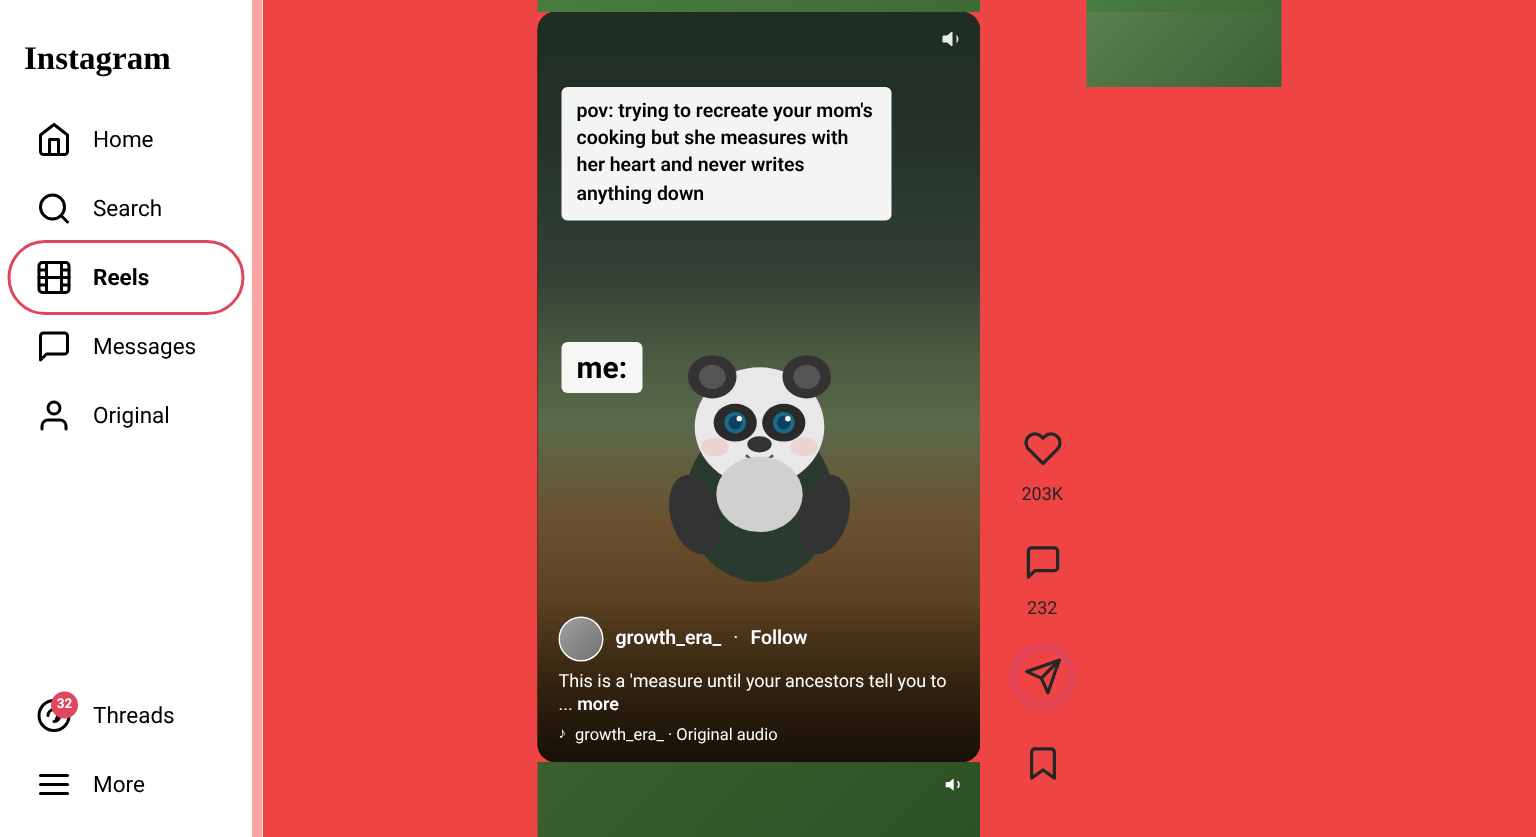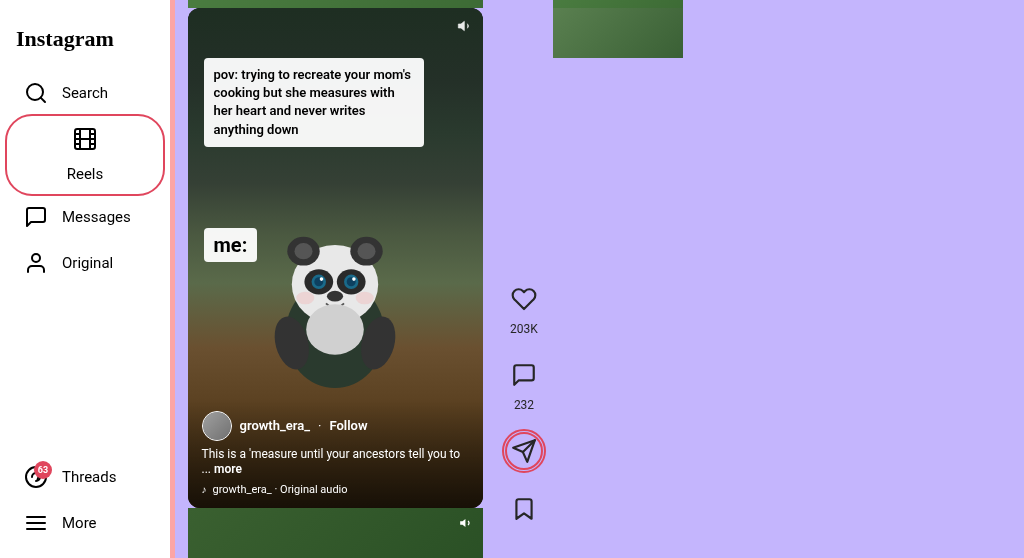--- a/index.html
+++ b/index.html
@@ -9,21 +9,21 @@
       display: flex;
       width: 1024px;
       height: 558px;
       overflow: hidden;
     }
 
     
     .sidebar {
       width: 175px;
       height: 558px;
-      border-right: 5px solid #fca5a5;
+      border-right: 7px solid #fca5a5;
       display: flex;
       flex-direction: column;
       padding: 12px 0;
       flex-shrink: 0;
     }
 
     .sidebar-logo {
       padding: 14px 16px 18px 16px;
       font-size: 22px;
       font-weight: 700;
@@ -45,25 +45,24 @@
       border-radius: 8px;
       cursor: pointer;
       gap: 14px;
       margin: 1px 8px;
       font-size: 15px;
       font-weight: 400;
       color: #000;
     }
 
     .nav-item.active {
-      font-weight: 400;
+      font-weight: 700;
       outline: 2px solid #e0465d;
       outline-offset: 1px;
       border-radius: 24px;
-      flex-direction: column;
     }
 
     .nav-icon {
       width: 24px;
       height: 24px;
       display: flex;
       align-items: center;
       justify-content: center;
       flex-shrink: 0;
     }
@@ -106,23 +105,24 @@
       flex: 1;
       display: flex;
       overflow: hidden;
       background: #fafafa;
     }
 
     
     .feed-area {
       flex: 1;
       display: flex;
+      justify-content: center;
       overflow-y: auto;
       padding: 0 0 0 0;
-      background: #c4b5fd;
+      background: #ef4444;
     }
 
     .feed-container {
       display: flex;
       flex-direction: column;
       align-items: center;
       gap: 0;
       width: 320px;
       margin-top: 0;
     }
@@ -330,20 +330,29 @@
     }
   </style>
 </head>
 <body>
 
 <nav class="sidebar">
   <div class="sidebar-logo">Instagram</div>
 
   <div class="sidebar-nav">
 
+    <div class="nav-item">
+      <div class="nav-icon">
+        <svg viewBox="0 0 24 24" fill="none" stroke="currentColor" stroke-width="2" stroke-linecap="round" stroke-linejoin="round">
+          <path d="M3 9l9-7 9 7v11a2 2 0 0 1-2 2H5a2 2 0 0 1-2-2z"></path>
+          <polyline points="9 22 9 12 15 12 15 22"></polyline>
+        </svg>
+      </div>
+      <span class="nav-label">Home</span>
+    </div>
 
     <div class="nav-item">
       <div class="nav-icon">
         <svg viewBox="0 0 24 24" fill="none" stroke="currentColor" stroke-width="2" stroke-linecap="round" stroke-linejoin="round">
           <circle cx="11" cy="11" r="8"></circle>
           <line x1="21" y1="21" x2="16.65" y2="16.65"></line>
         </svg>
       </div>
       <span class="nav-label">Search</span>
     </div>
@@ -388,21 +397,21 @@
 
     <div class="nav-spacer"></div>
 
     <div class="nav-item">
       <div class="nav-icon threads-icon-wrap">
         <svg viewBox="0 0 24 24" fill="none" stroke="currentColor" stroke-width="2" stroke-linecap="round" stroke-linejoin="round" width="24" height="24">
           <circle cx="12" cy="12" r="10"></circle>
           <path d="M8 12c0-2.2 1.8-4 4-4s4 1.8 4 4-1.8 4-4 4"></path>
           <path d="M14 10c.5 1 .5 3-.5 4.5"></path>
         </svg>
-        <span class="threads-badge">63</span>
+        <span class="threads-badge">32</span>
       </div>
       <span class="nav-label">Threads</span>
     </div>
 
     <div class="nav-item">
       <div class="nav-icon">
         <svg viewBox="0 0 24 24" fill="none" stroke="currentColor" stroke-width="2" stroke-linecap="round" stroke-linejoin="round">
           <line x1="3" y1="12" x2="21" y2="12"></line>
           <line x1="3" y1="6" x2="21" y2="6"></line>
           <line x1="3" y1="18" x2="21" y2="18"></line>

